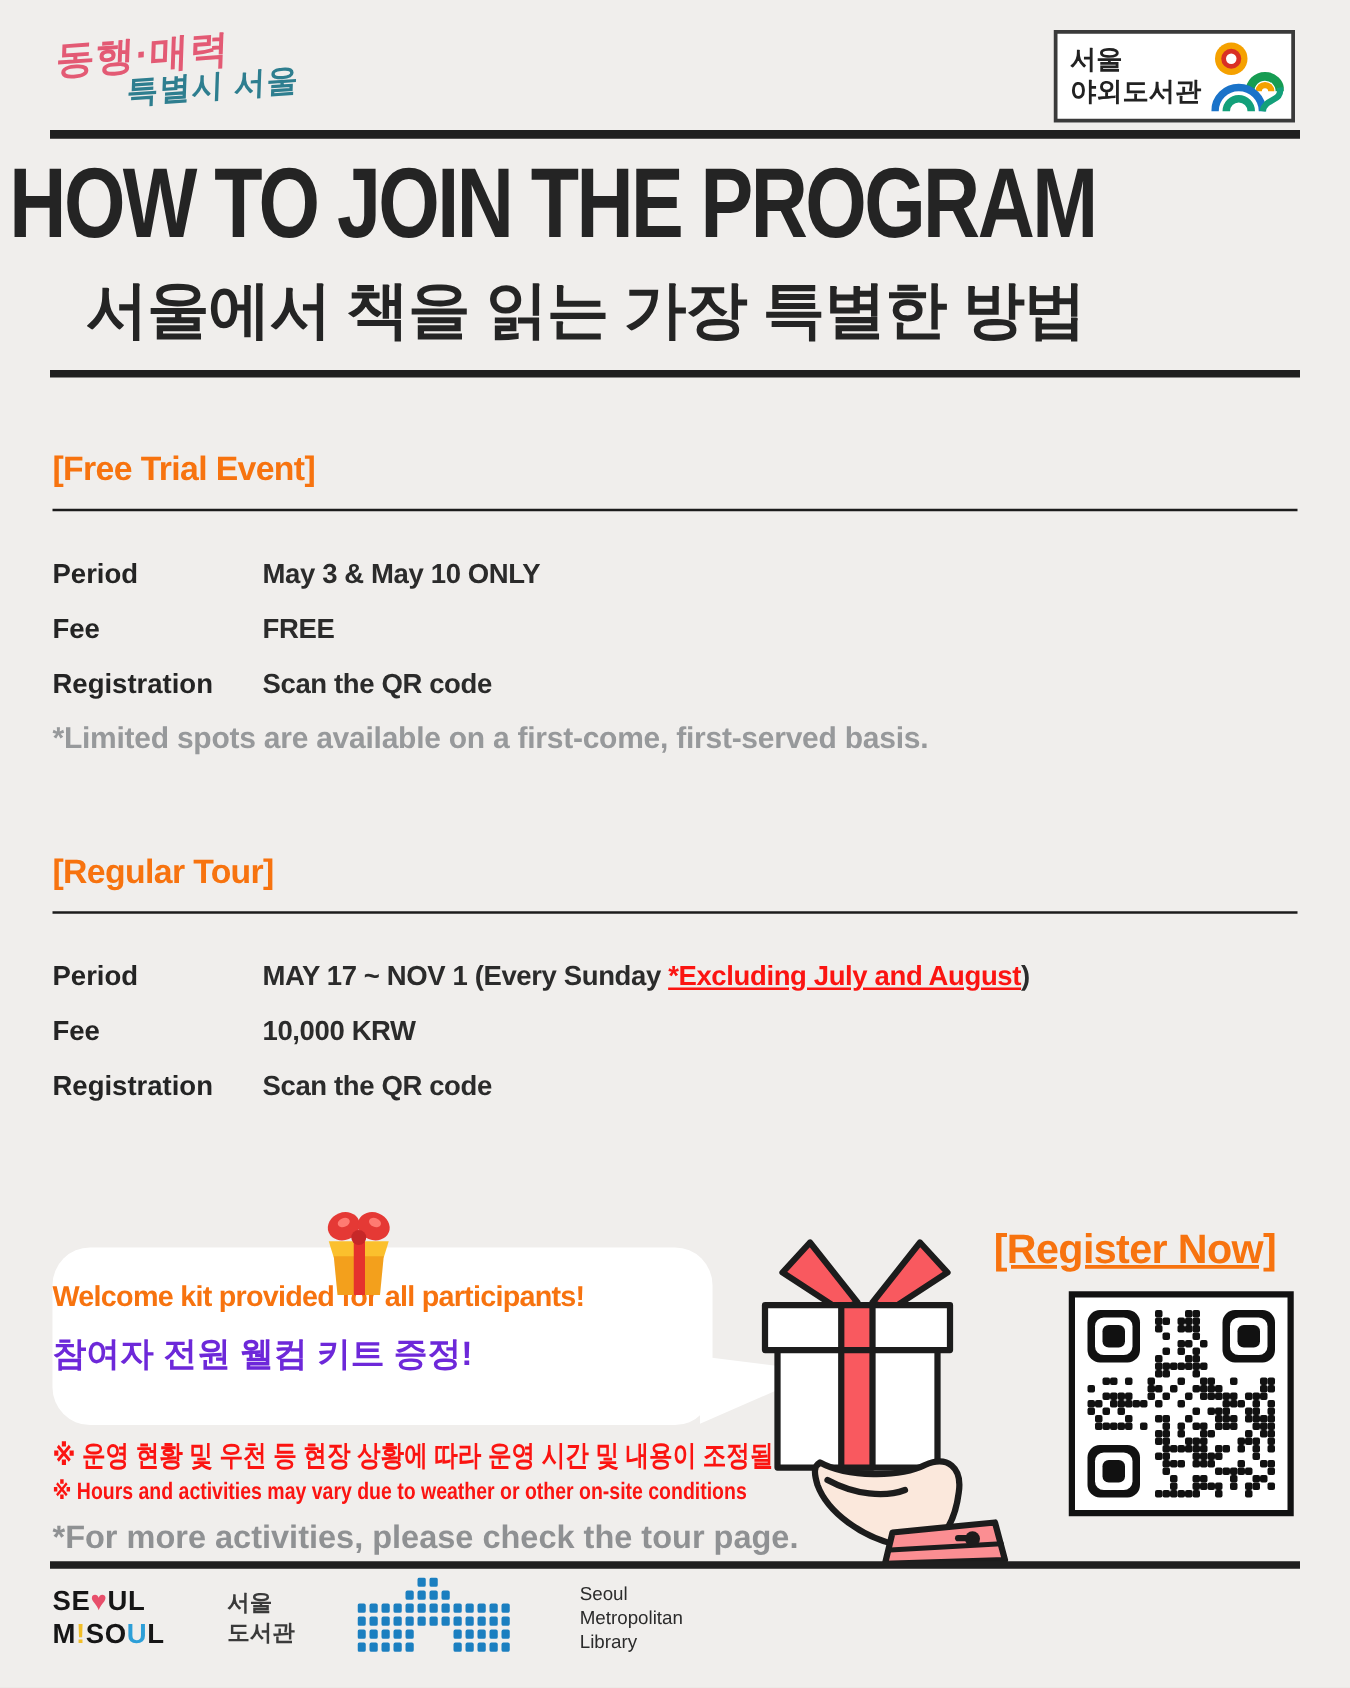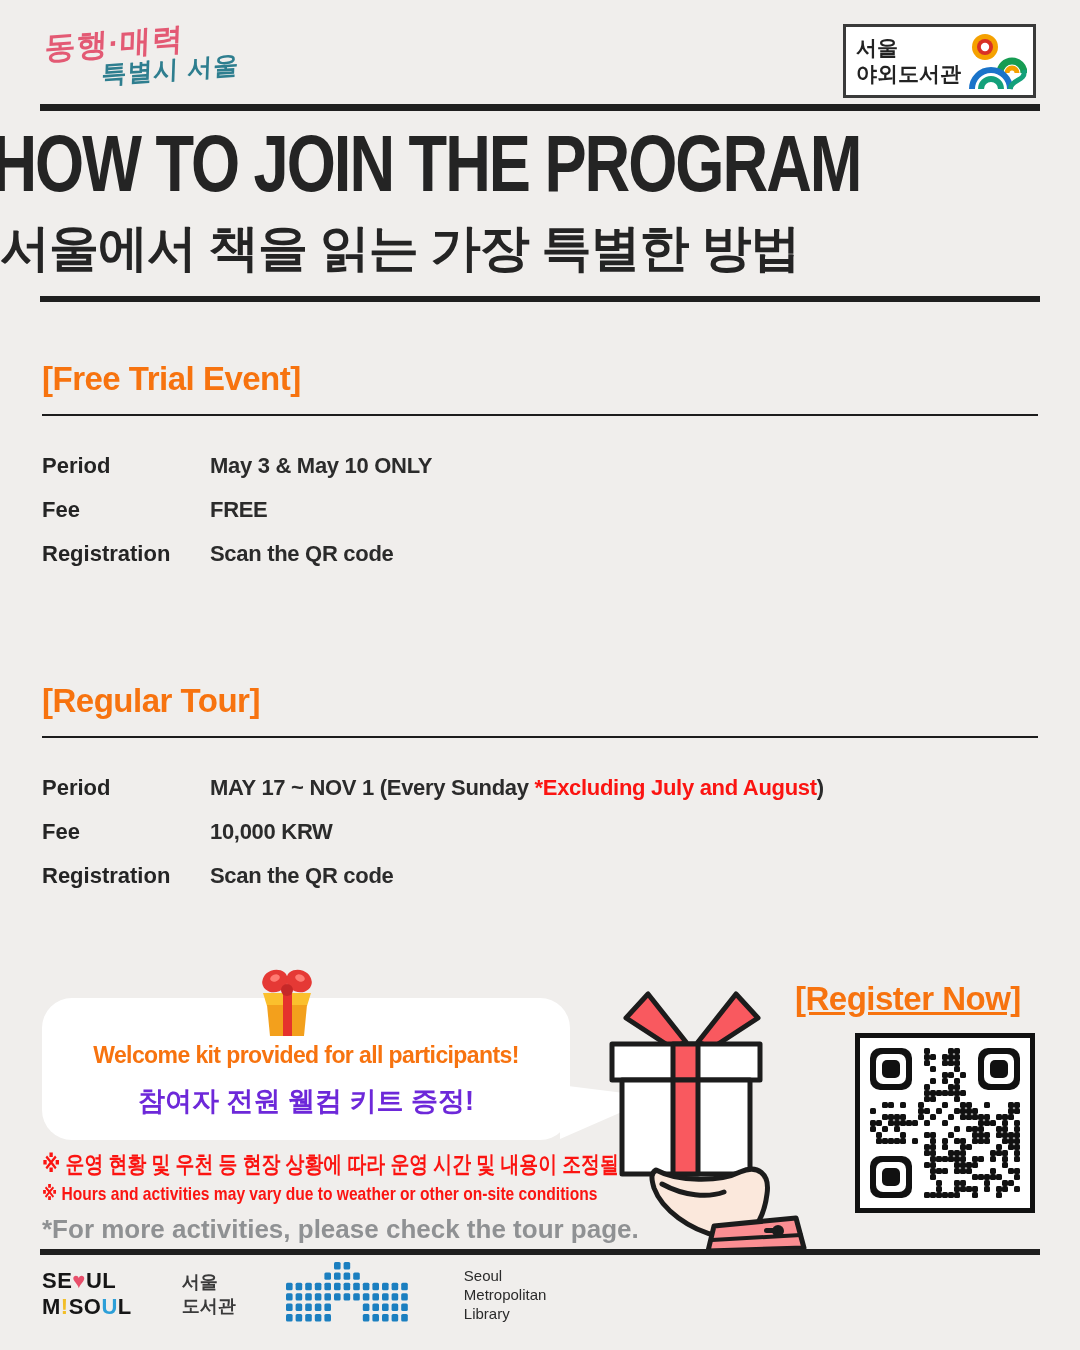--- a/index.html
+++ b/index.html
@@ -12,43 +12,43 @@
   .city-logo .l2{font-size:25px;font-weight:800;color:#2E7E8F;margin:2px 0 0 58px;letter-spacing:1px;}
   .lib-badge{position:absolute;right:44px;top:24px;display:flex;align-items:stretch;background:#fff;
              border:3px solid #3a3a3a;padding:4px 6px 4px 10px;}
   .lib-badge .txt{font-size:21px;font-weight:800;line-height:1.22;color:#222;margin-right:8px;align-self:center;}
   .rule{position:absolute;left:40px;width:1000px;background:#1f1f1f;}
   .rule-top{top:104px;height:7px;}
   .rule-mid{top:296px;height:6px;}
   .rule-bot{top:1249px;height:6px;}
 
   
-  .title-wrap{position:absolute;left:0;top:118px;width:868px;text-align:left;}
+  .title-wrap{position:absolute;left:0;top:118px;width:868px;text-align:right;}
   .title-en{display:inline-block;font-size:62px;font-weight:800;letter-spacing:-2px;color:#242424;
             transform:scale(1.02,1.28);transform-origin:center top;white-space:nowrap;}
   .title-ko{margin-top:26px;font-size:50px;font-weight:800;color:#242424;letter-spacing:-1px;}
 
   
   .section{position:absolute;left:42px;width:996px;}
   .sec-free{top:360px;}
   .sec-regular{top:682px;}
-  .sec-head{margin:0;font-size:33px;font-weight:800;color:#F7730F;letter-spacing:-0.5px;}
+  .sec-head{margin:0;font-size:27px;font-weight:800;color:#F7730F;letter-spacing:-0.5px;}
   .sec-rule{margin-top:16px;height:2px;background:#1c1c1c;}
   .rows{margin-top:36px;}
   .row{display:flex;margin-bottom:17px;font-size:22px;line-height:27px;}
   .row .lab{width:168px;font-weight:800;color:#242424;flex:none;}
   .row .val{font-weight:600;color:#2b2b2b;letter-spacing:-0.3px;white-space:nowrap;}
-  .row .val .hl{color:#FB1411;}
+  .row .val .hl{color:#FB1411;text-decoration:underline;}
   .sec-note{margin-top:10px;font-size:24px;color:#97999B;font-weight:600;letter-spacing:-0.2px;}
 
   
   .bubble{position:absolute;left:42px;top:998px;width:528px;height:142px;background:#fff;border-radius:30px;}
   .bubble-tail{position:absolute;left:560px;top:1085px;width:0;height:0;
                border-top:12px solid transparent;border-bottom:42px solid transparent;border-left:96px solid #fff;}
-  .bubble-text{position:absolute;left:0;top:44px;width:100%;text-align:center;}
+  .bubble-text{position:absolute;left:0;top:26px;width:100%;}
   .bubble-l1{font-size:23px;font-weight:800;color:#F7730F;letter-spacing:-0.6px;}
   .bubble-l2{margin-top:14px;font-size:27px;font-weight:800;color:#6d28d9;}
   .gift-emoji{position:absolute;left:256px;top:964px;}
   .red-notes{position:absolute;left:42px;top:1150px;transform:scaleX(0.82);transform-origin:left top;
              color:#FB1411;font-weight:800;line-height:1.3;white-space:nowrap;}
   .red-ko{font-size:23px;}
   .red-en{font-size:19px;margin-top:2px;}
   .more-info{position:absolute;left:42px;top:1214px;font-size:26px;color:#8f9193;font-weight:600;}
   .register{position:absolute;left:795px;top:980px;width:250px;text-align:left;
             font-size:33px;font-weight:800;color:#F7730F;letter-spacing:-0.5px;white-space:nowrap;text-decoration:underline;}
@@ -110,20 +110,21 @@
       </div>
       <div class="row">
         <span class="lab">Fee</span>
         <span class="val">FREE</span>
       </div>
       <div class="row">
         <span class="lab">Registration</span>
         <span class="val">Scan the QR code</span>
       </div>
     </div>
+    <div class="sec-note">*Limited spots are available on a first-come, first-served basis.</div>
   </div>
 
   <div class="section sec-regular">
     <h2 class="sec-head">[Regular Tour]</h2>
     <div class="sec-rule"></div>
     <div class="rows">
       <div class="row">
         <span class="lab">Period</span>
         <span class="val"><span>MAY 17 ~ NOV 1 (Every Sunday </span><span class="hl">*Excluding July and August</span><span>)</span></span>
       </div>

